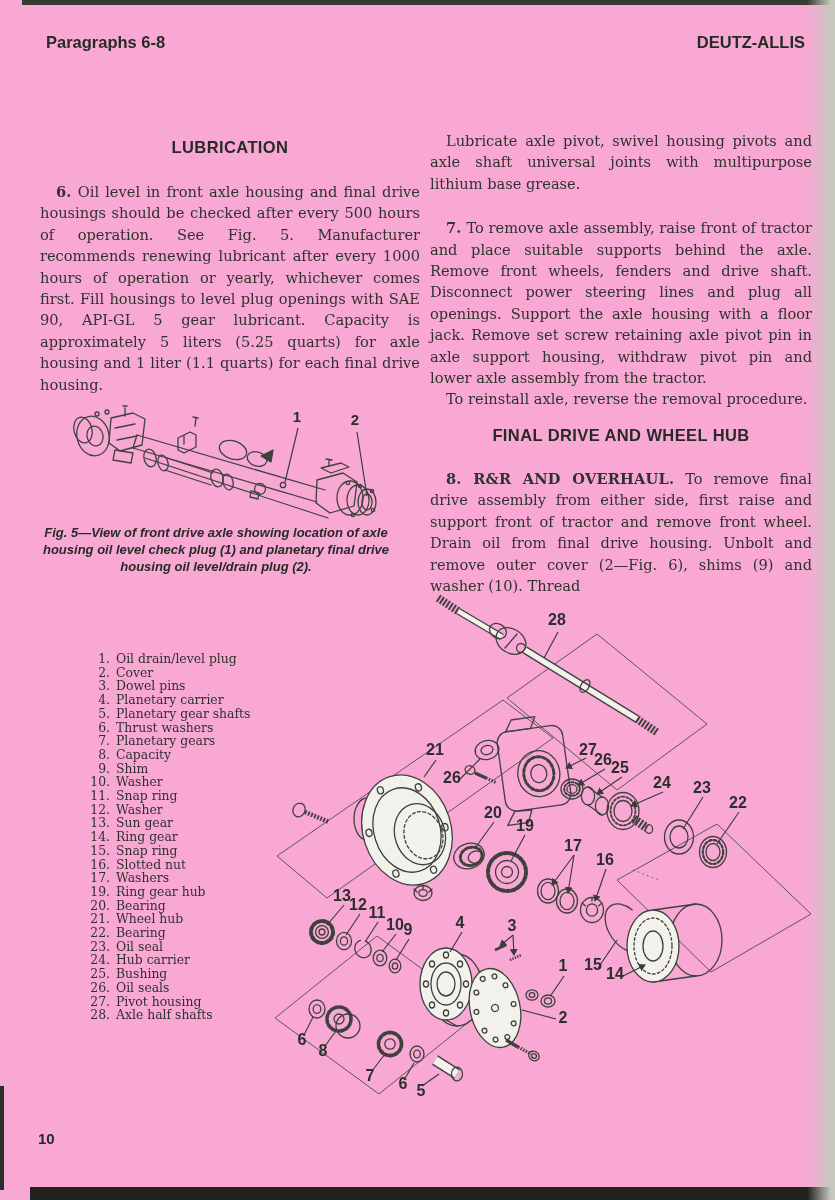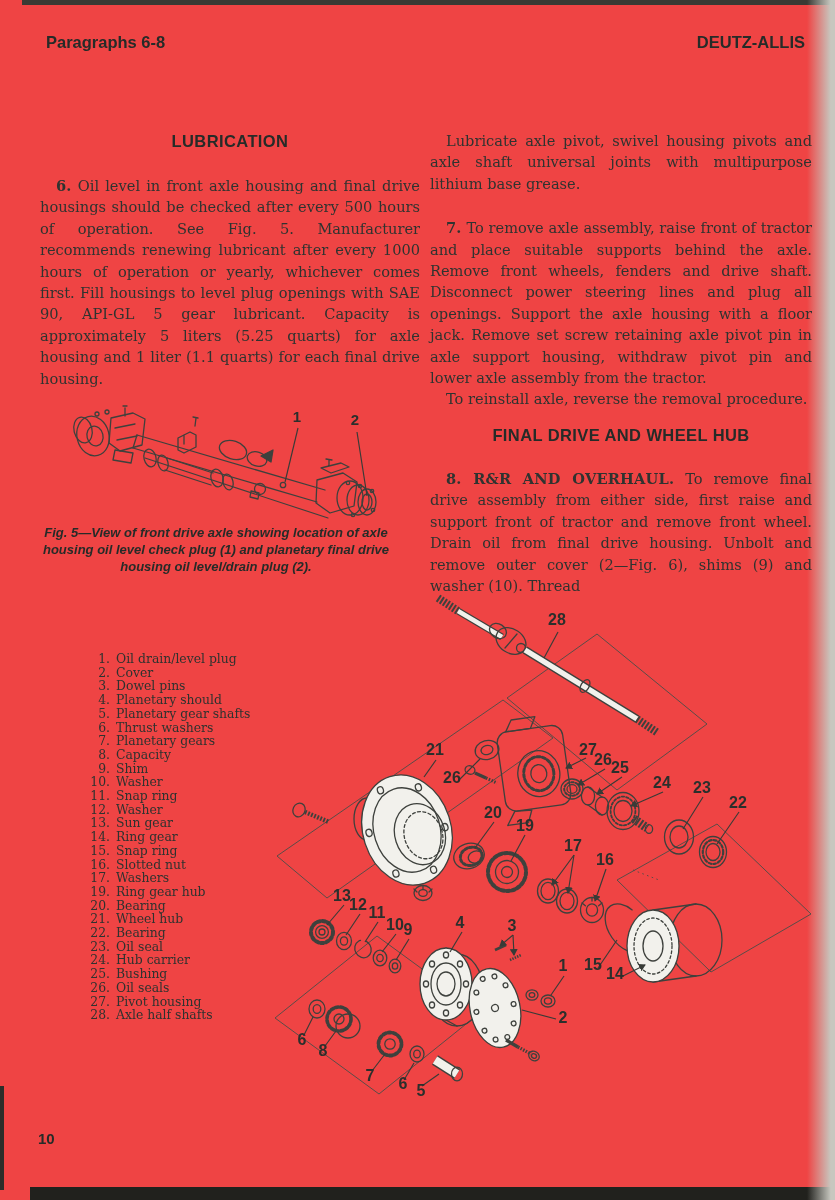--- a/index.html
+++ b/index.html
@@ -1,16 +1,16 @@
 <!DOCTYPE html>
 <html><head>
 <meta charset="utf-8">
 <style>
   html,body{margin:0;padding:0;background:#7e7e78;}
-  .page{position:relative;width:835px;height:1200px;margin:0 auto;background:#ef4444;
+  .page{position:relative;width:835px;height:1200px;margin:0 auto;background:#f9a8d4;
         overflow:hidden;font-family:"DejaVu Serif",serif;color:#2f3330;}
   
   .edge-top{position:absolute;left:22px;top:0;right:0;height:5px;background:#3a3a34;}
   .edge-bottom{position:absolute;left:30px;right:0;bottom:0;height:13px;background:#21211d;}
   .edge-left{position:absolute;left:0;top:1086px;width:4px;height:104px;background:#2d2d29;}
   .edge-right{position:absolute;right:0;top:0;width:28px;height:100%;
       background:linear-gradient(to right, rgba(198,198,190,0), #c7c7bf 85%);}
   .hdr{position:absolute;top:33px;font-family:"Liberation Sans",sans-serif;
        font-weight:700;font-size:16.5px;color:#262b28;}
   .hdr-left{left:46px;}
@@ -19,21 +19,21 @@
          font-family:"Liberation Sans",sans-serif;font-weight:700;font-size:30px;
          letter-spacing:0.8px;color:#262b28;}
   .col{position:absolute;}
   .col-left{left:40px;top:132px;width:380px;}
   .col-right{left:430px;top:130px;width:382px;}
   .sec-heading{font-family:"Liberation Sans",sans-serif;font-weight:700;font-size:16.5px;
        text-align:center;letter-spacing:0.4px;color:#262b28;margin:0;}
   .body-text{font-size:14.6px;line-height:21.4px;text-align:justify;margin:0;}
   .body-text b{letter-spacing:0.2px;}
   .ind{text-indent:16px;}
-  .mt24{margin-top:24px;} .mt20{margin-top:23px;} .mt16{margin-top:16px;} .mt14{margin-top:14px;} .mt6{margin-top:0;}
+  .mt24{margin-top:24px;} .mt20{margin-top:23px;} .mt16{margin-top:16px;} .mt14{margin-top:14px;} .mt6{margin-top:6px;}
   .figure{position:absolute;}
   .fig5{left:45px;top:388px;width:372px;height:132px;}
   .fig6{left:255px;top:588px;width:565px;height:518px;}
   .fig-caption{position:absolute;font-family:"Liberation Sans",sans-serif;font-style:italic;
        font-weight:700;text-align:center;color:#262b28;}
   .fig5-caption{left:24px;top:524px;width:384px;font-size:13px;line-height:17px;}
   .fig6-caption{left:60px;top:1112px;width:715px;font-size:13.5px;line-height:17px;}
   .parts-list{position:absolute;left:85px;top:652px;width:176px;}
   .pl-item{display:flex;font-size:12.4px;line-height:13.7px;color:#2e322f;}
   .pl-num{flex:0 0 25px;width:25px;text-align:right;margin-right:6px;}
@@ -138,21 +138,21 @@
       <div class="pl-item">
         <span class="pl-num">2.</span>
         <span class="pl-txt">Cover</span>
       </div>
       <div class="pl-item">
         <span class="pl-num">3.</span>
         <span class="pl-txt">Dowel pins</span>
       </div>
       <div class="pl-item">
         <span class="pl-num">4.</span>
-        <span class="pl-txt">Planetary should</span>
+        <span class="pl-txt">Planetary carrier</span>
       </div>
       <div class="pl-item">
         <span class="pl-num">5.</span>
         <span class="pl-txt">Planetary gear shafts</span>
       </div>
       <div class="pl-item">
         <span class="pl-num">6.</span>
         <span class="pl-txt">Thrust washers</span>
       </div>
       <div class="pl-item">

